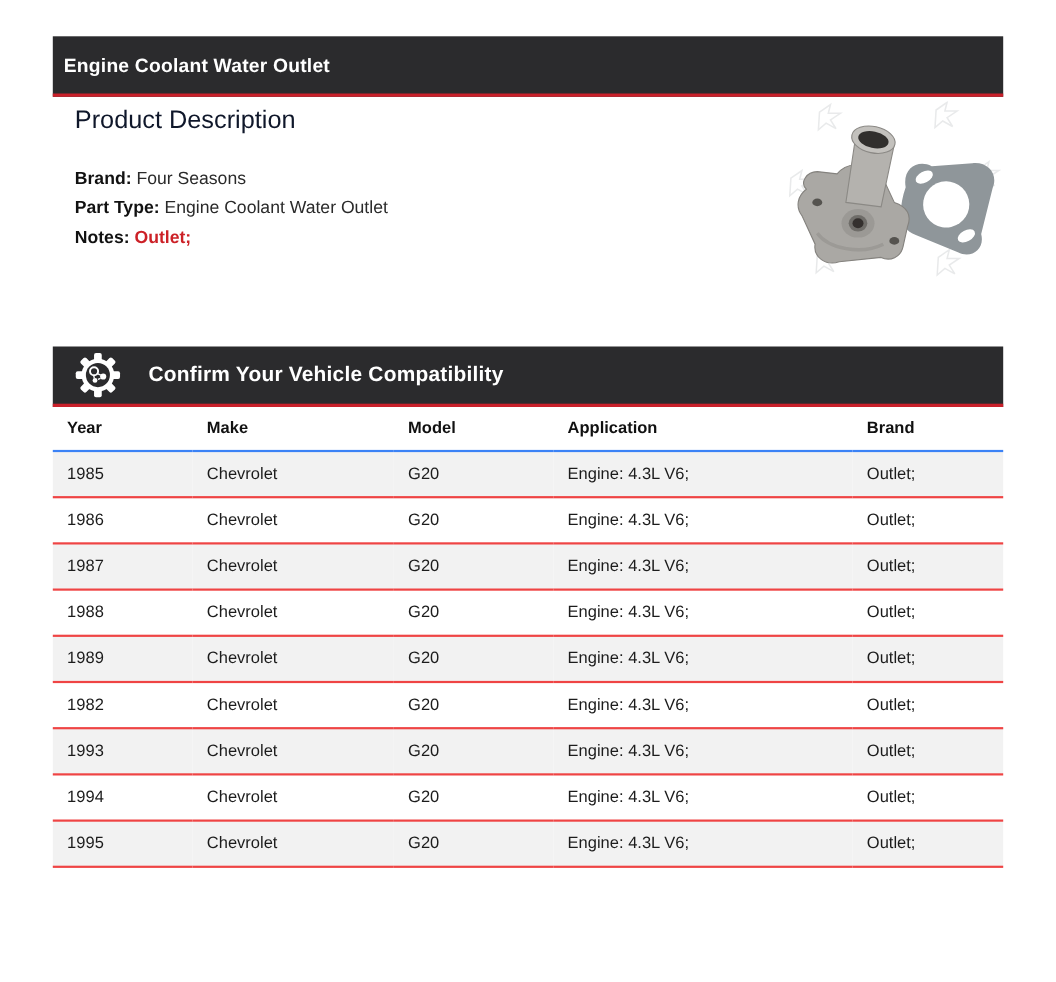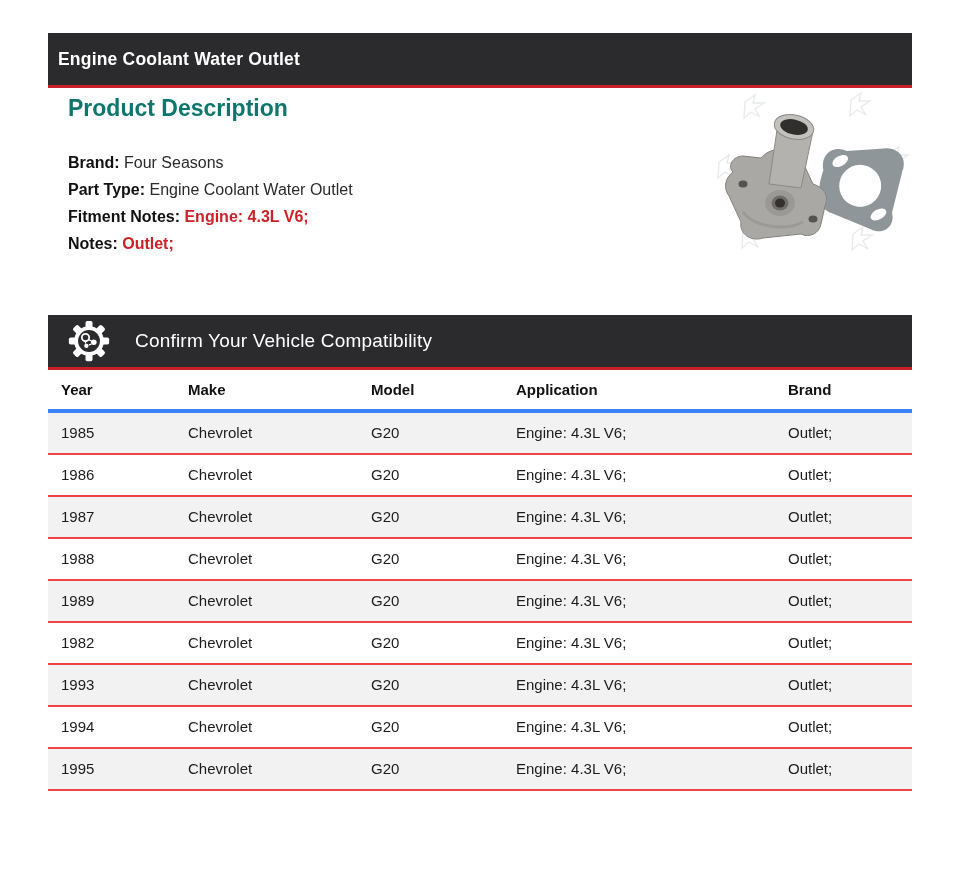--- a/index.html
+++ b/index.html
@@ -20,49 +20,49 @@
   }
   .bar1{top:33px;}
   .bar1 .bar-title{
     position:absolute;left:10px;top:0;height:52px;line-height:52px;
     color:#ffffff;font-weight:bold;font-size:17.5px;letter-spacing:.2px;
     white-space:nowrap;
   }
   .bar2{top:315px;}
   .bar2 .bar-title{
     position:absolute;left:87px;top:0;height:56px;line-height:52px;
-    color:#ffffff;font-weight:normal;font-size:19px;letter-spacing:.2px;
+    color:#ffffff;font-weight:bold;font-size:19px;letter-spacing:.2px;
     white-space:nowrap;
   }
   .gear-wrap{position:absolute;left:20px;top:5px;width:42px;height:42px;}
   
   .section-title{
     position:absolute;left:68px;top:95px;
-    font-size:23px;font-weight:bold;color:#0f766e;
+    font-size:23px;font-weight:normal;color:#0f172a;
   }
   .fields{
     position:absolute;left:68px;top:149px;
     font-size:16px;line-height:27px;color:#2a2a2a;
   }
   .field-line b{color:#111;}
   .field-line .hl{color:#cc2127;font-weight:bold;}
   
   .photo{
     position:absolute;left:703px;top:92px;width:222px;height:165px;
   }
   
   .compat-table{
     position:absolute;left:48px;top:370px;width:864px;
     border-collapse:collapse;table-layout:fixed;
     font-size:15px;color:#1c1c1c;
   }
   .compat-table th{
     text-align:left;font-weight:bold;font-size:15px;color:#111;
     padding:11px 0 10px 13px;line-height:18px;
-    background:#ffffff;border-bottom:4px solid #3b82f6;
+    background:#ffffff;border-bottom:2px solid #3b82f6;
   }
   .compat-table td{
     padding:11px 0 11px 13px;line-height:18px;
     border-bottom:2px solid #ef4444;
   }
   .compat-table tbody tr:nth-child(odd){background:#f2f2f2;}
   .compat-table tbody tr:nth-child(even){background:#ffffff;}
 </style>
 </head>
 <body>
@@ -71,21 +71,20 @@
 
   <div class="bar bar1">
     <div class="bar-title">Engine Coolant Water Outlet</div>
   </div>
 
   <div class="section-title">Product Description</div>
 
   <div class="fields">
       <div class="field-line"><b>Brand:</b><span> Four Seasons</span></div>
       <div class="field-line"><b>Part Type:</b><span> Engine Coolant Water Outlet</span></div>
-      <div class="field-line"><b>Fitment Notes:</b><span class="hl"> Engine: 4.3L V6;</span></div>
       <div class="field-line"><b>Notes:</b><span class="hl"> Outlet;</span></div>
     </div>
 
   <div class="photo">
     <svg width="222" height="165" viewBox="0 0 222 165" xmlns="http://www.w3.org/2000/svg">
 
       <g stroke="#9aa0a4" stroke-width="1.4" fill="none" opacity="0.22">
         <path d="M42,10 l10,-7 l-2,8 l11,0 l-9,6 l5,8 l-9,-5 l-7,6 z"></path>
         <path d="M148,8 l10,-7 l-2,8 l11,0 l-9,6 l5,8 l-9,-5 l-7,6 z"></path>
         <path d="M186,62 l10,-7 l-2,8 l11,0 l-9,6 l5,8 l-9,-5 l-7,6 z"></path>

